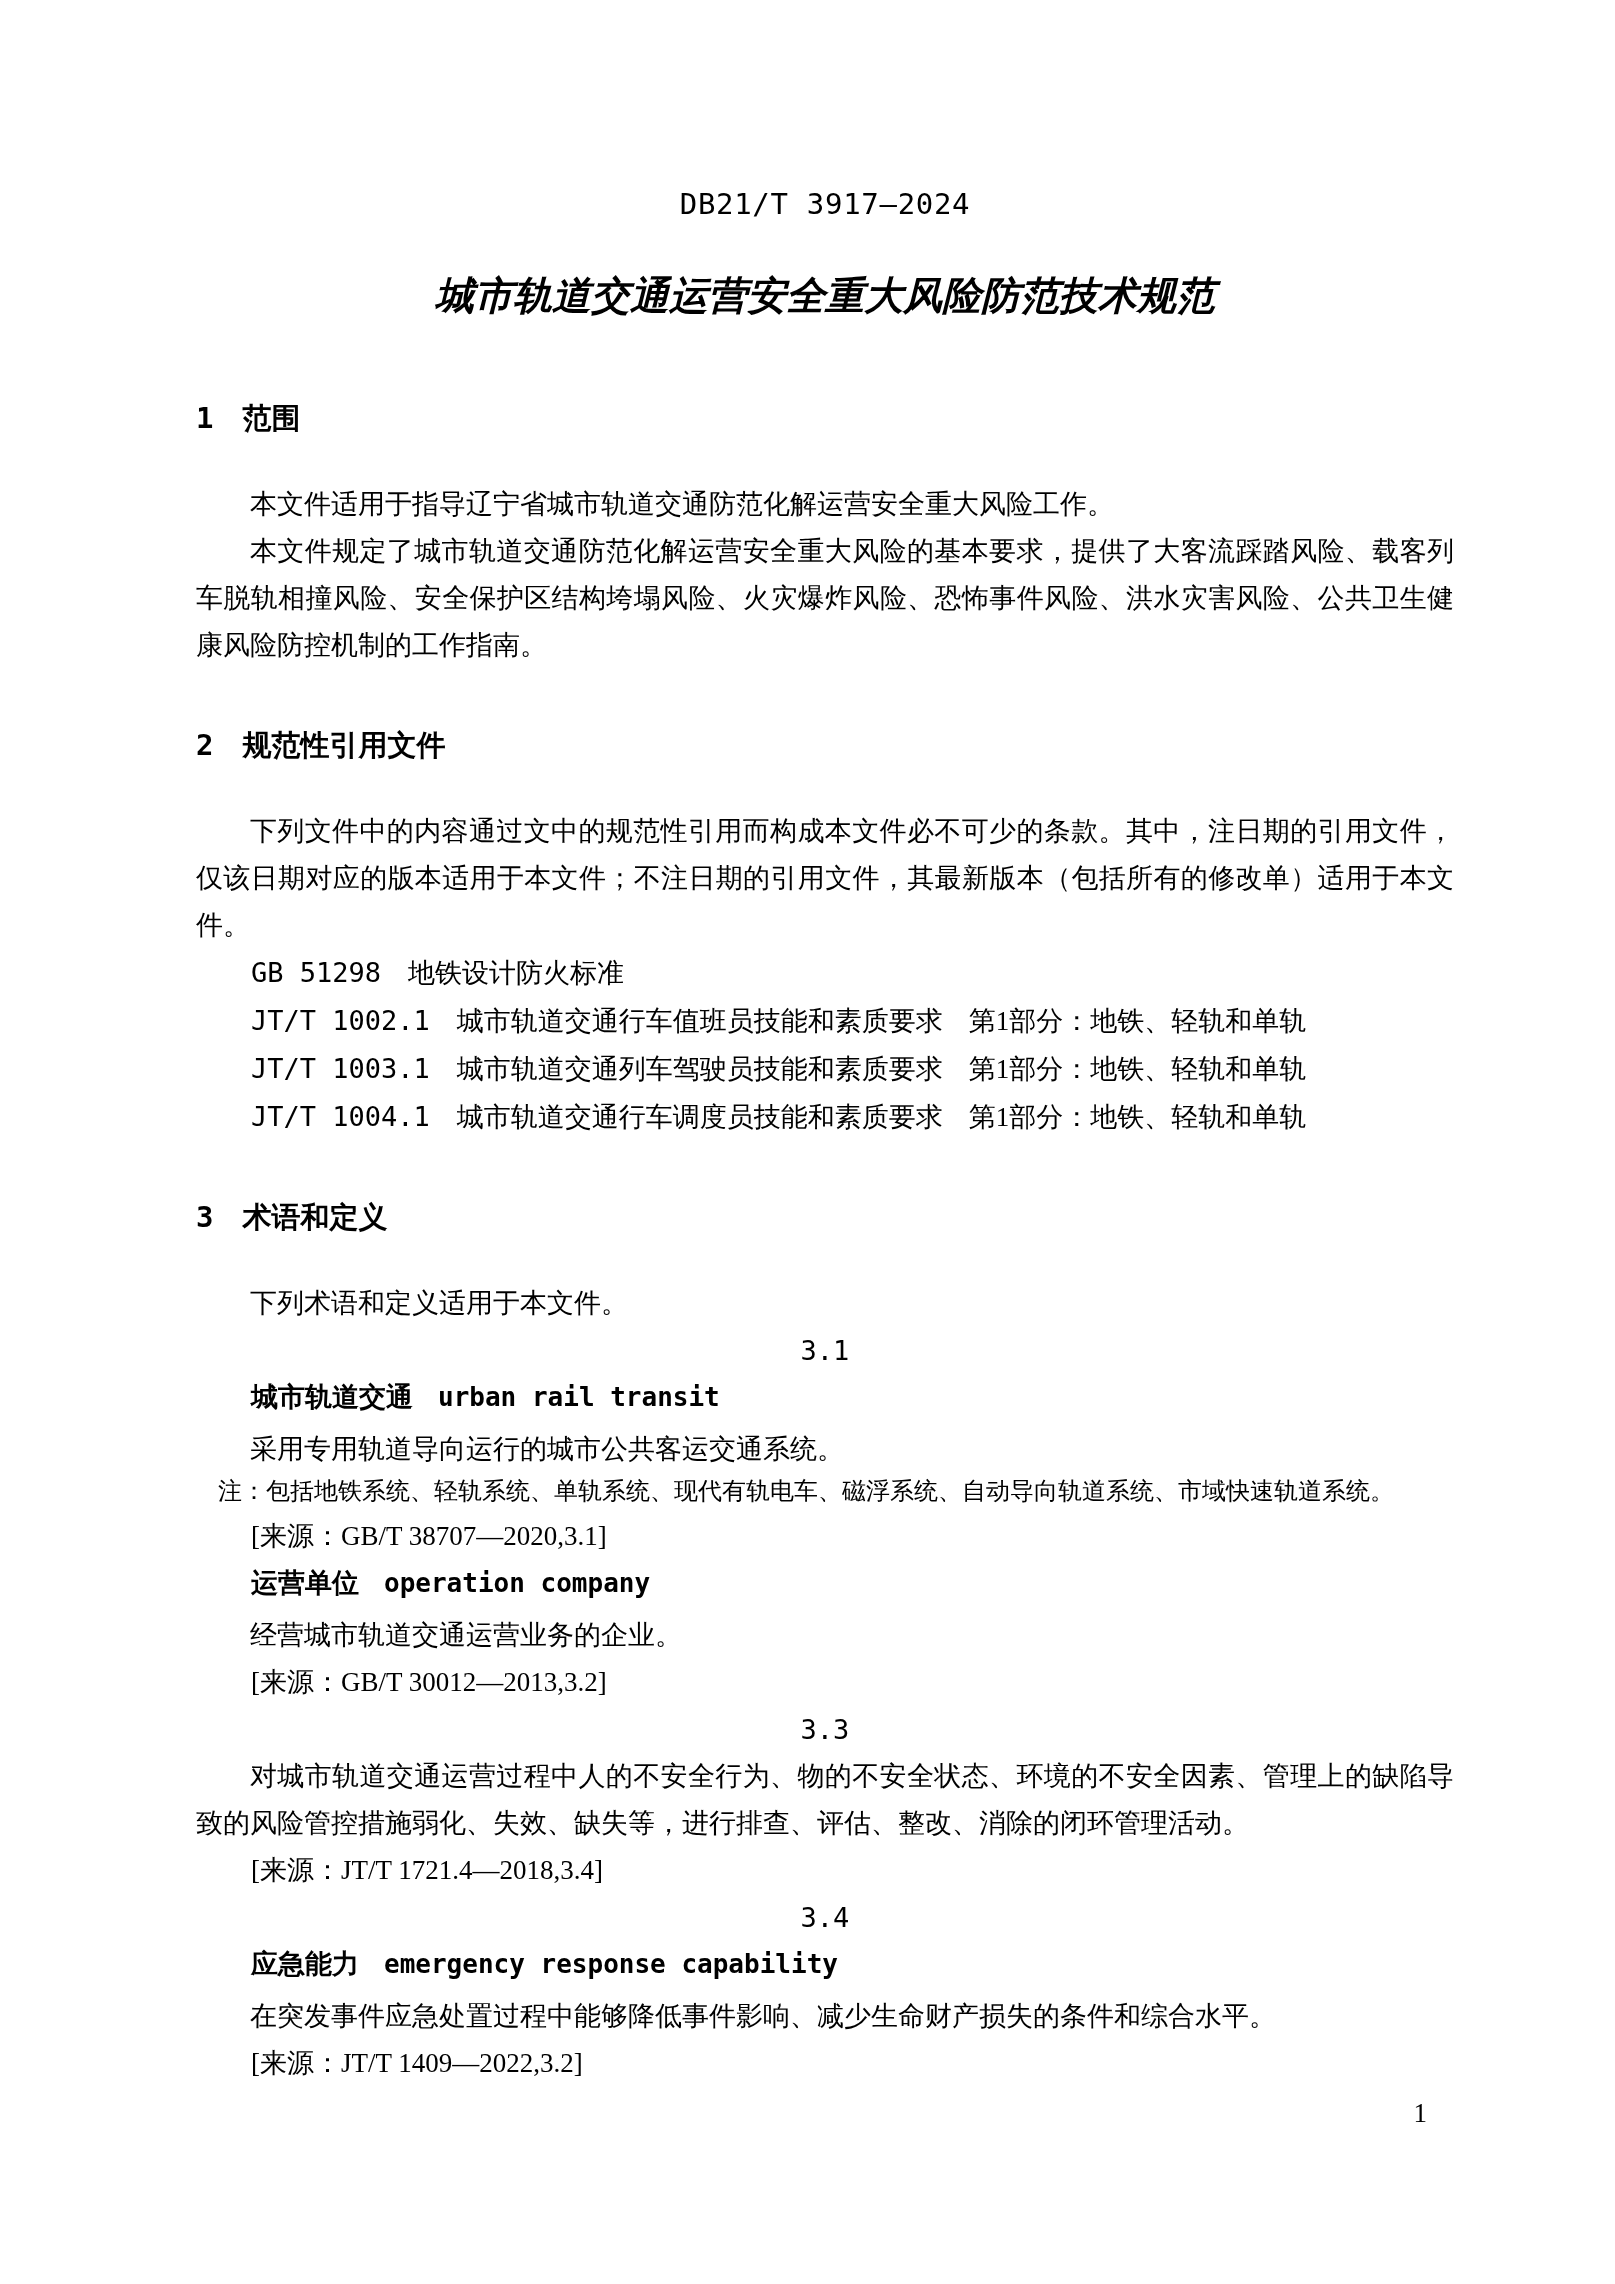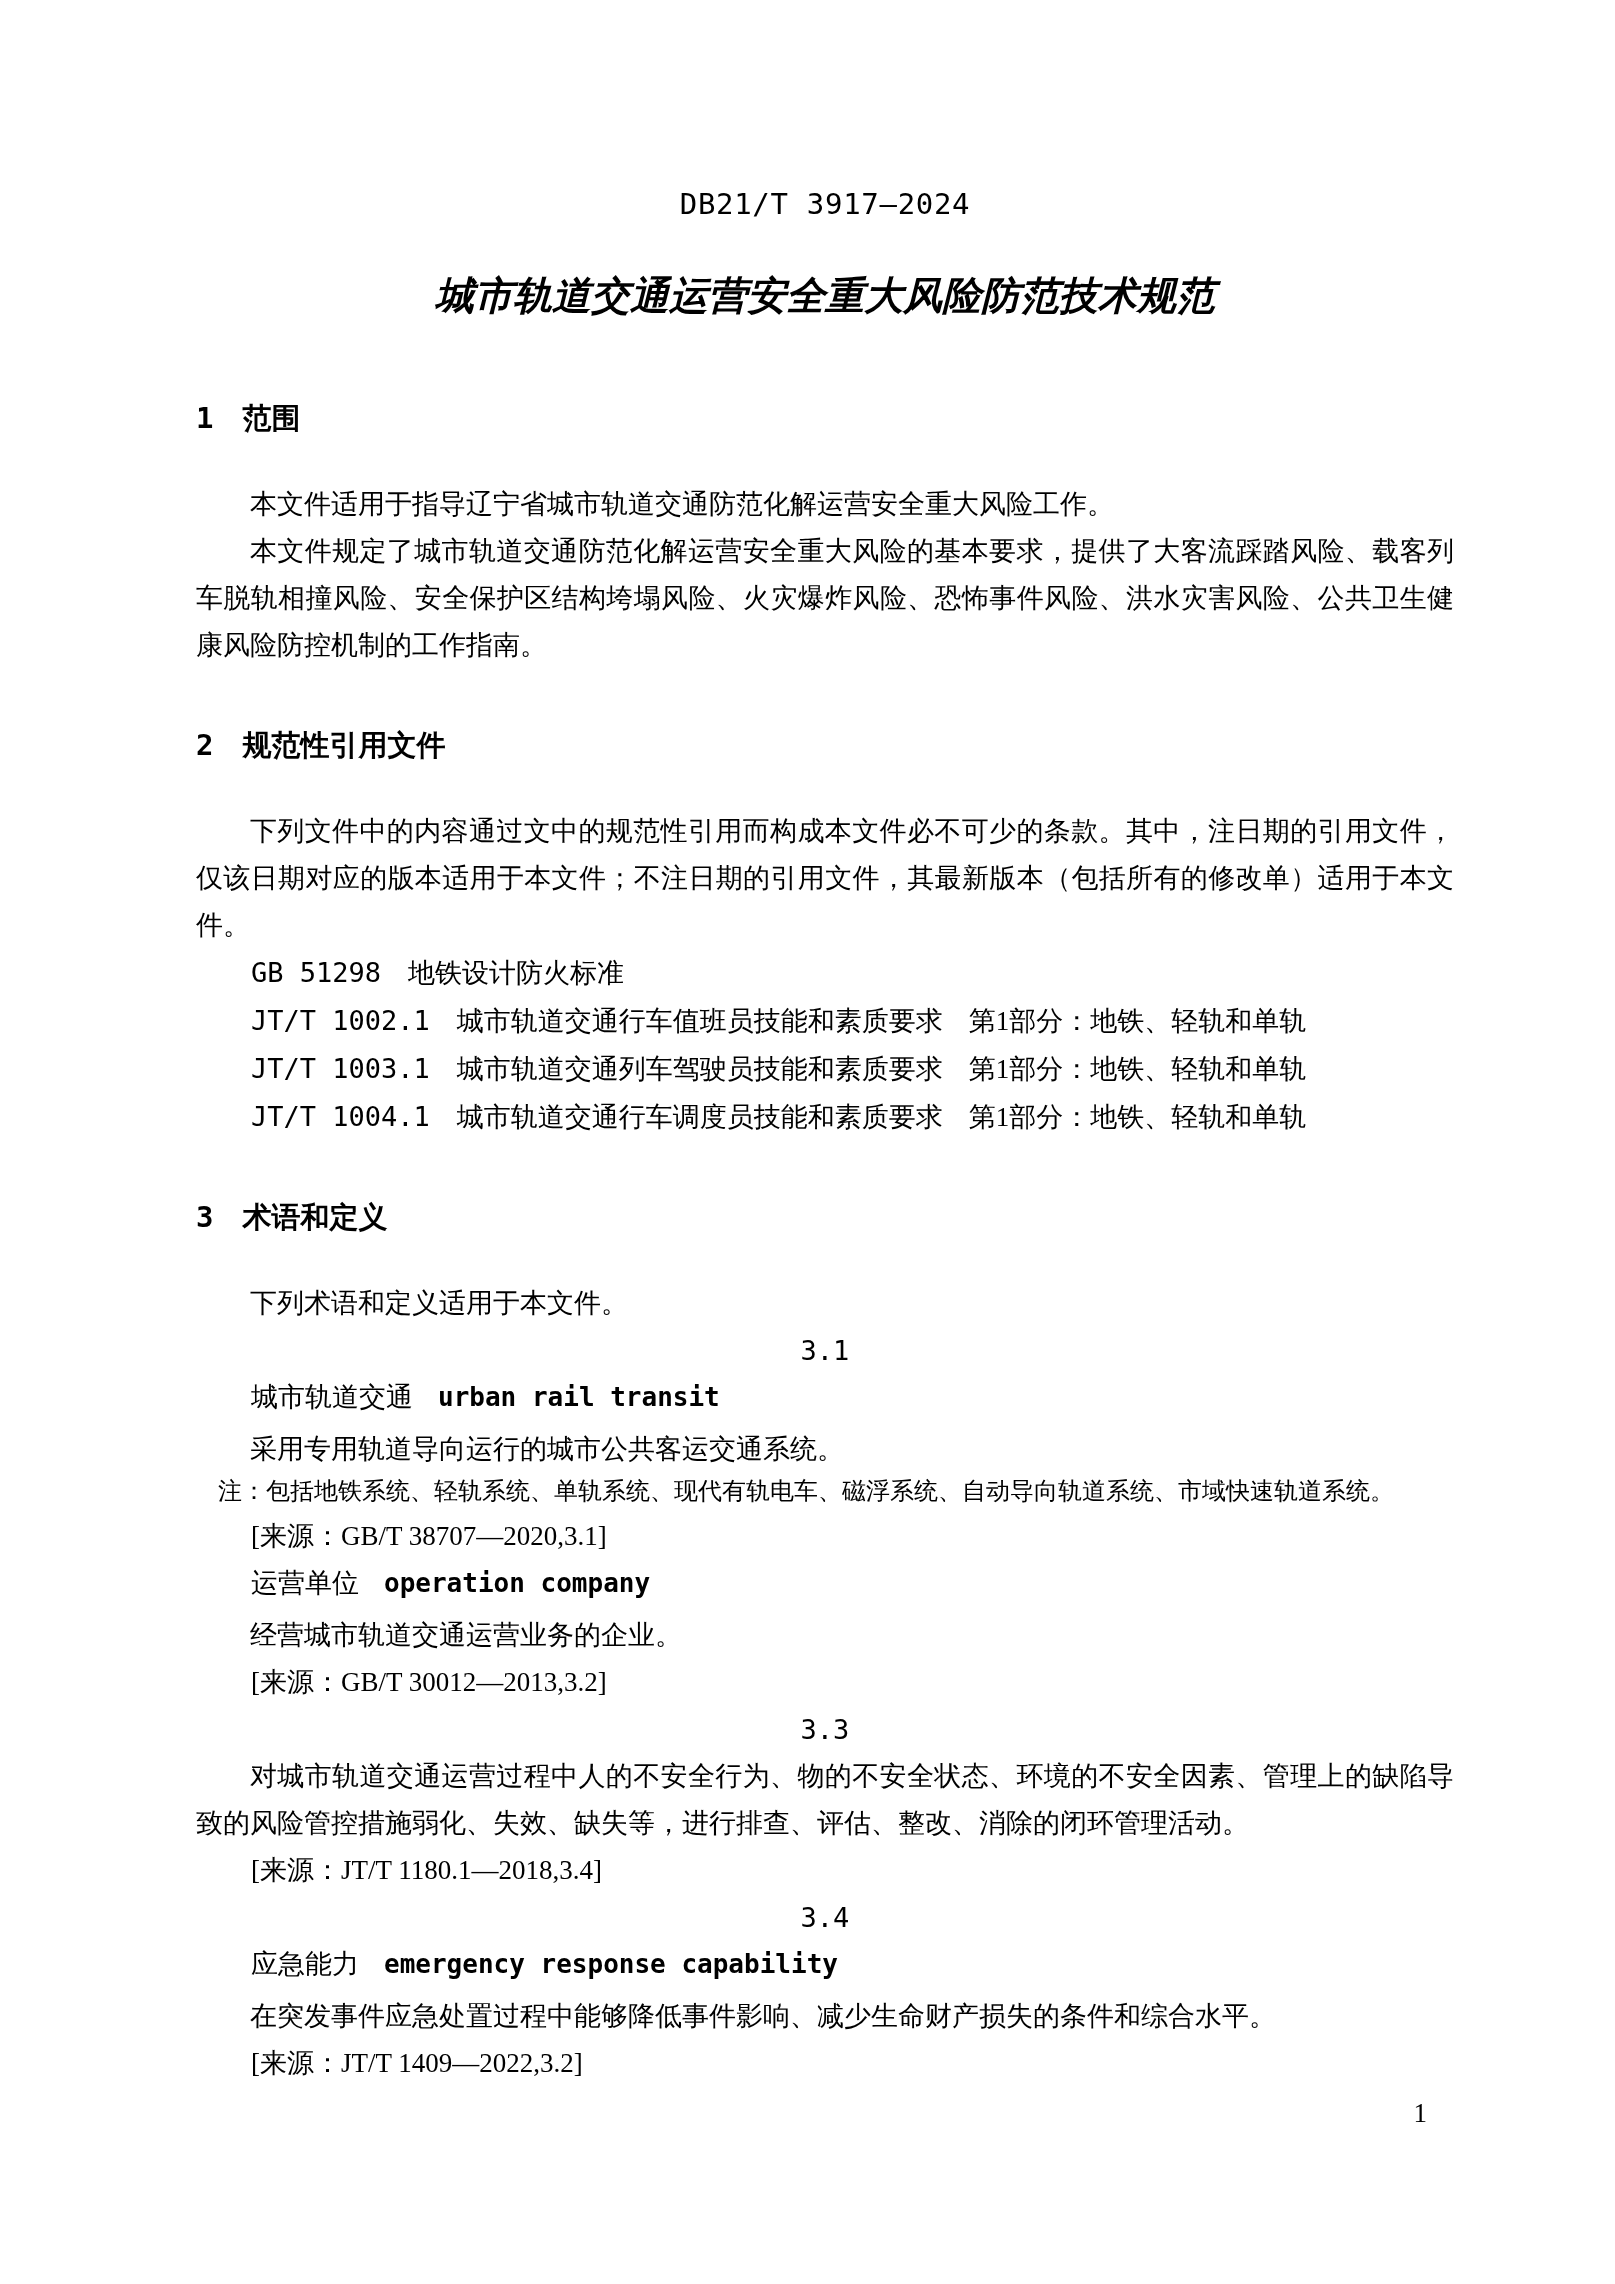--- a/index.html
+++ b/index.html
@@ -71,21 +71,21 @@
     font-size: 27px;
     line-height: 47px;
     text-align: center;
   }
   .term-line {
     padding-left: 55px;
     line-height: 47px;
   }
   .term-zh {
     font-family: "Liberation Sans", "DejaVu Sans", sans-serif;
-    font-weight: normal;
+    font-weight: bold;
     font-size: 27px;
   }
   .term-en {
     font-family: "DejaVu Sans Mono", monospace;
     font-weight: bold;
     font-size: 26px;
     margin-left: 25px;
   }
   .definition {
     font-size: 27px;
@@ -166,21 +166,21 @@
     <div class="term-line">
       <span class="term-zh">运营单位</span><span class="term-en">operation company</span>
     </div>
     <div class="definition">经营城市轨道交通运营业务的企业。</div>
     <div class="source-line">[来源：GB/T 30012—2013,3.2]</div>
   </div>
 
   <div class="term-block">
     <div class="term-num">3.3</div>
     <div class="definition">对城市轨道交通运营过程中人的不安全行为、物的不安全状态、环境的不安全因素、管理上的缺陷导致的风险管控措施弱化、失效、缺失等，进行排查、评估、整改、消除的闭环管理活动。</div>
-    <div class="source-line">[来源：JT/T 1180.1—2018,3.4]</div>
+    <div class="source-line">[来源：JT/T 1721.4—2018,3.4]</div>
   </div>
 
   <div class="term-block">
     <div class="term-num">3.4</div>
     <div class="term-line">
       <span class="term-zh">应急能力</span><span class="term-en">emergency response capability</span>
     </div>
     <div class="definition">在突发事件应急处置过程中能够降低事件影响、减少生命财产损失的条件和综合水平。</div>
     <div class="source-line">[来源：JT/T 1409—2022,3.2]</div>
   </div>

